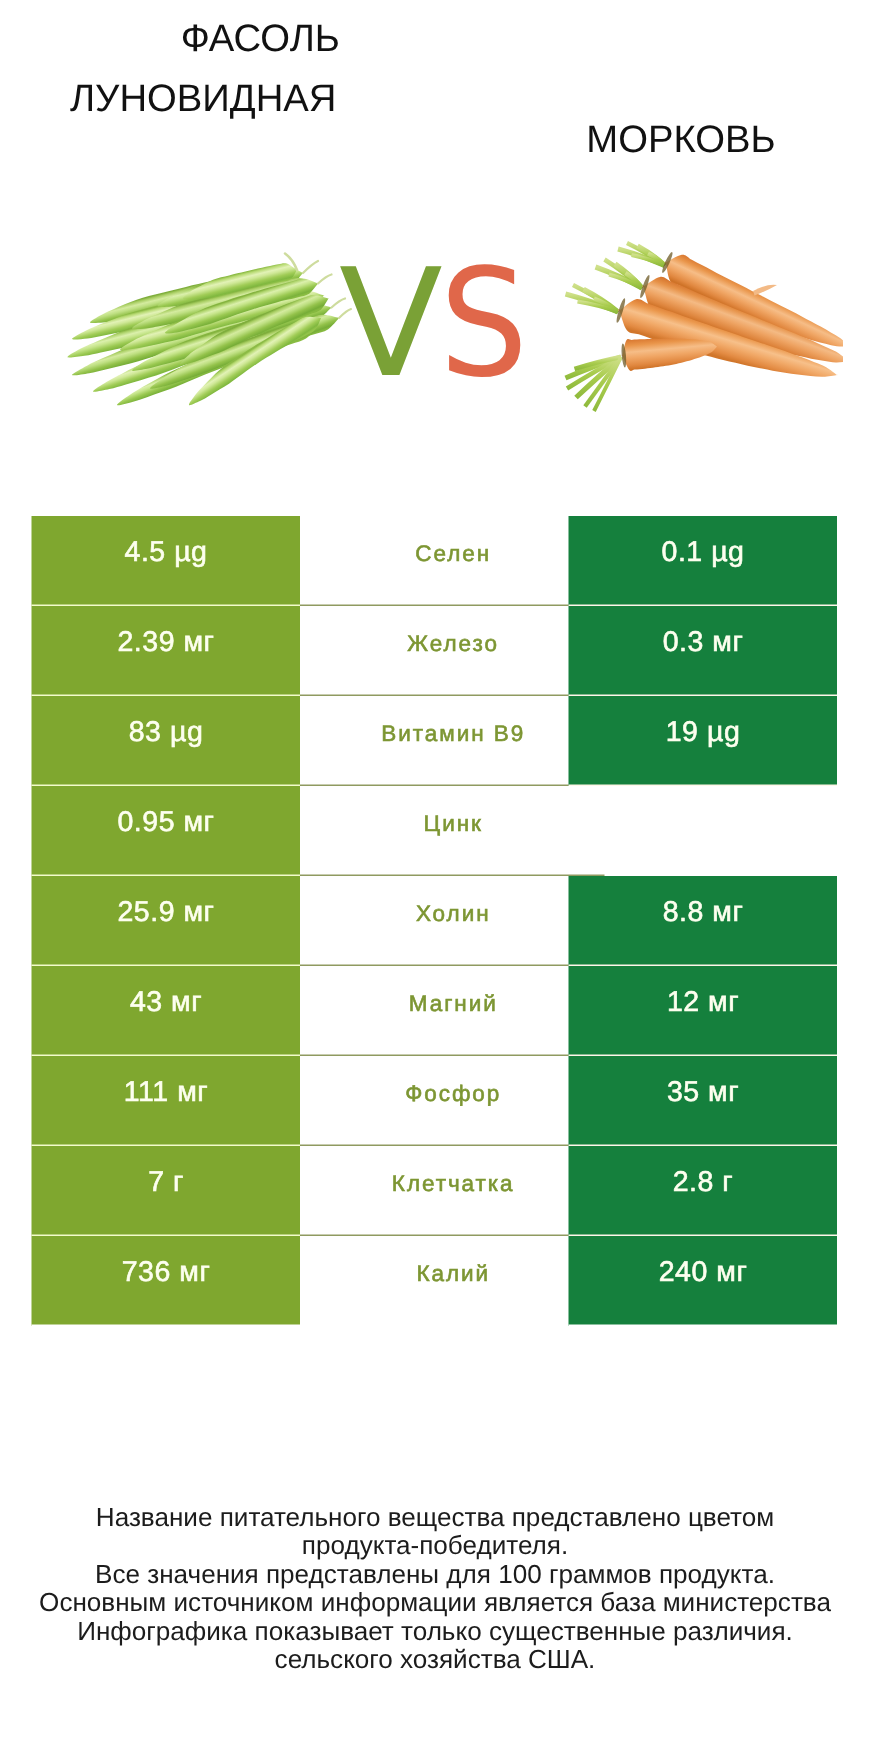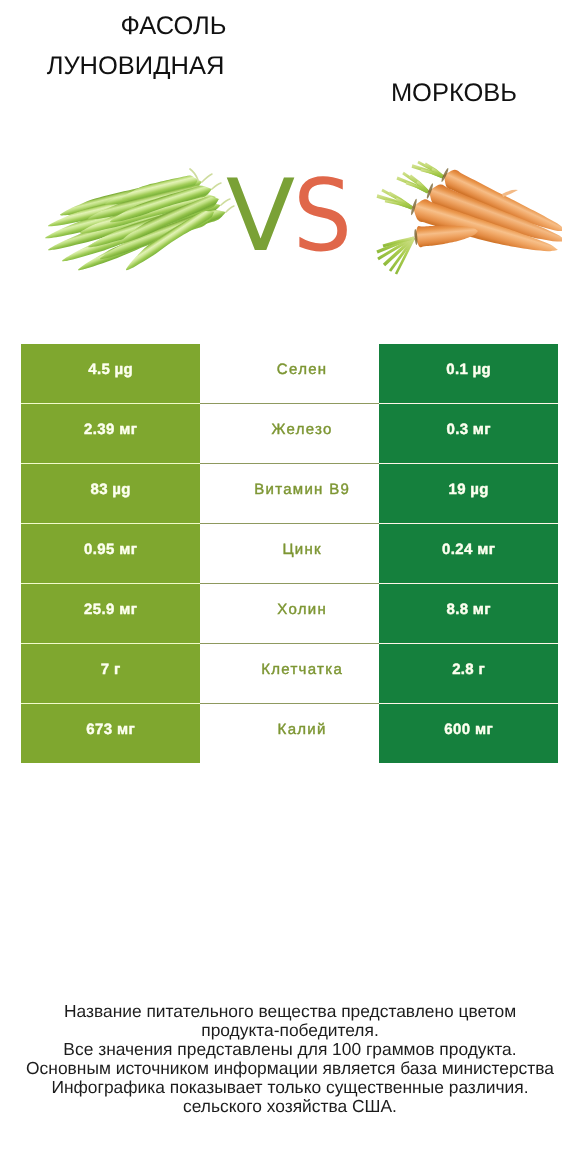--- a/index.html
+++ b/index.html
@@ -39,21 +39,21 @@
 
   
   .table{position:absolute;left:21px;top:344.35px;width:537px;height:600px;}
   .row{position:relative;height:60px;}
   .cell{position:absolute;top:0;height:100%;box-sizing:border-box;
         display:flex;align-items:center;justify-content:center;padding-bottom:9.4px;}
   .cell-l{left:0;width:179px;background:#7fa72f;border-bottom:1.7px solid #f2fbcb;}
   .cell-r{left:358px;width:179px;background:#15803d;border-bottom:1.7px solid #fff6e9;}
   .cell-m{left:179px;width:203px;background:#fff;border-bottom:1.2px solid #8f9a60;}
   .row:last-child .cell{border-bottom-color:#ffffff;}
-  .val{color:#fdffef;font-size:15px;font-weight:700;letter-spacing:0.35px;-webkit-text-stroke:0.42px #fdffef;padding-left:0.35px;}
+  .val{color:#fdffef;font-size:19px;font-weight:400;letter-spacing:0.35px;-webkit-text-stroke:0.42px #fdffef;padding-left:0.35px;}
   .lbl{color:#7d9633;font-size:15px;font-weight:400;letter-spacing:1.3px;-webkit-text-stroke:0.42px #7d9633;padding-left:1.3px;}
 
   
   .footer{position:absolute;left:0;top:1001.5px;width:580px;text-align:center;
     color:#1c1c1c;font-size:17.4px;line-height:19px;font-weight:400;}
 </style>
 </head>
 <body>
 
 <div class="page">
@@ -336,55 +336,74 @@
           <span class="val">19 µg</span>
         </div>
       </div>
       <div class="row">
         <div class="cell cell-l">
           <span class="val">0.95 мг</span>
         </div>
         <div class="cell cell-m">
           <span class="lbl">Цинк</span>
         </div>
-        <div class="cell cell-r">
-          <span class="val">0.24 мг</span>
-        </div>
       </div>
       <div class="row">
         <div class="cell cell-l">
           <span class="val">25.9 мг</span>
         </div>
         <div class="cell cell-m">
           <span class="lbl">Холин</span>
         </div>
         <div class="cell cell-r">
           <span class="val">8.8 мг</span>
         </div>
       </div>
       <div class="row">
         <div class="cell cell-l">
+          <span class="val">43 мг</span>
+        </div>
+        <div class="cell cell-m">
+          <span class="lbl">Магний</span>
+        </div>
+        <div class="cell cell-r">
+          <span class="val">12 мг</span>
+        </div>
+      </div>
+      <div class="row">
+        <div class="cell cell-l">
+          <span class="val">111 мг</span>
+        </div>
+        <div class="cell cell-m">
+          <span class="lbl">Фосфор</span>
+        </div>
+        <div class="cell cell-r">
+          <span class="val">35 мг</span>
+        </div>
+      </div>
+      <div class="row">
+        <div class="cell cell-l">
           <span class="val">7 г</span>
         </div>
         <div class="cell cell-m">
           <span class="lbl">Клетчатка</span>
         </div>
         <div class="cell cell-r">
           <span class="val">2.8 г</span>
         </div>
       </div>
       <div class="row">
         <div class="cell cell-l">
-          <span class="val">673 мг</span>
+          <span class="val">736 мг</span>
         </div>
         <div class="cell cell-m">
           <span class="lbl">Калий</span>
         </div>
         <div class="cell cell-r">
-          <span class="val">600 мг</span>
+          <span class="val">240 мг</span>
         </div>
       </div>
     </div>
 
   <div class="footer" id="footer">
       <div>Название питательного вещества представлено цветом</div>
       <div>продукта-победителя.</div>
       <div>Все значения представлены для 100 граммов продукта.</div>
       <div>Основным источником информации является база министерства</div>
       <div>Инфографика показывает только существенные различия.</div>

